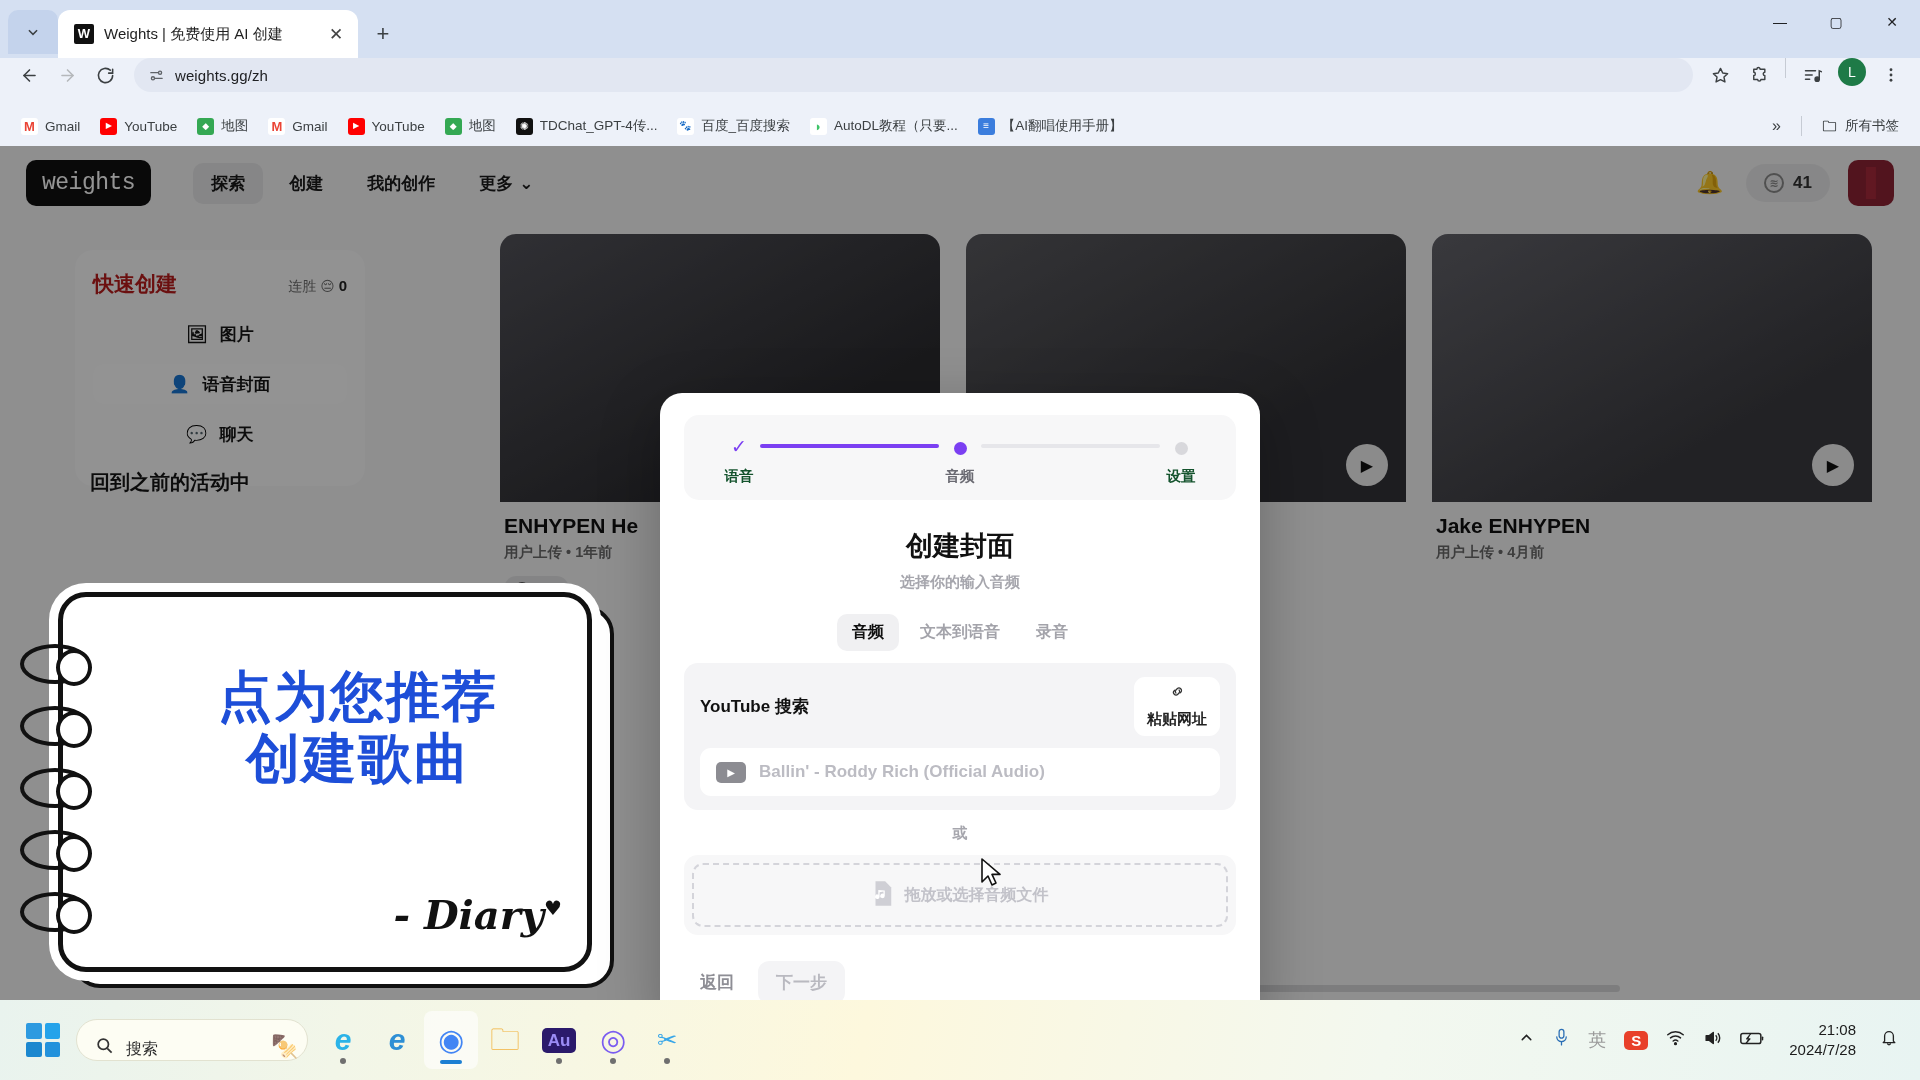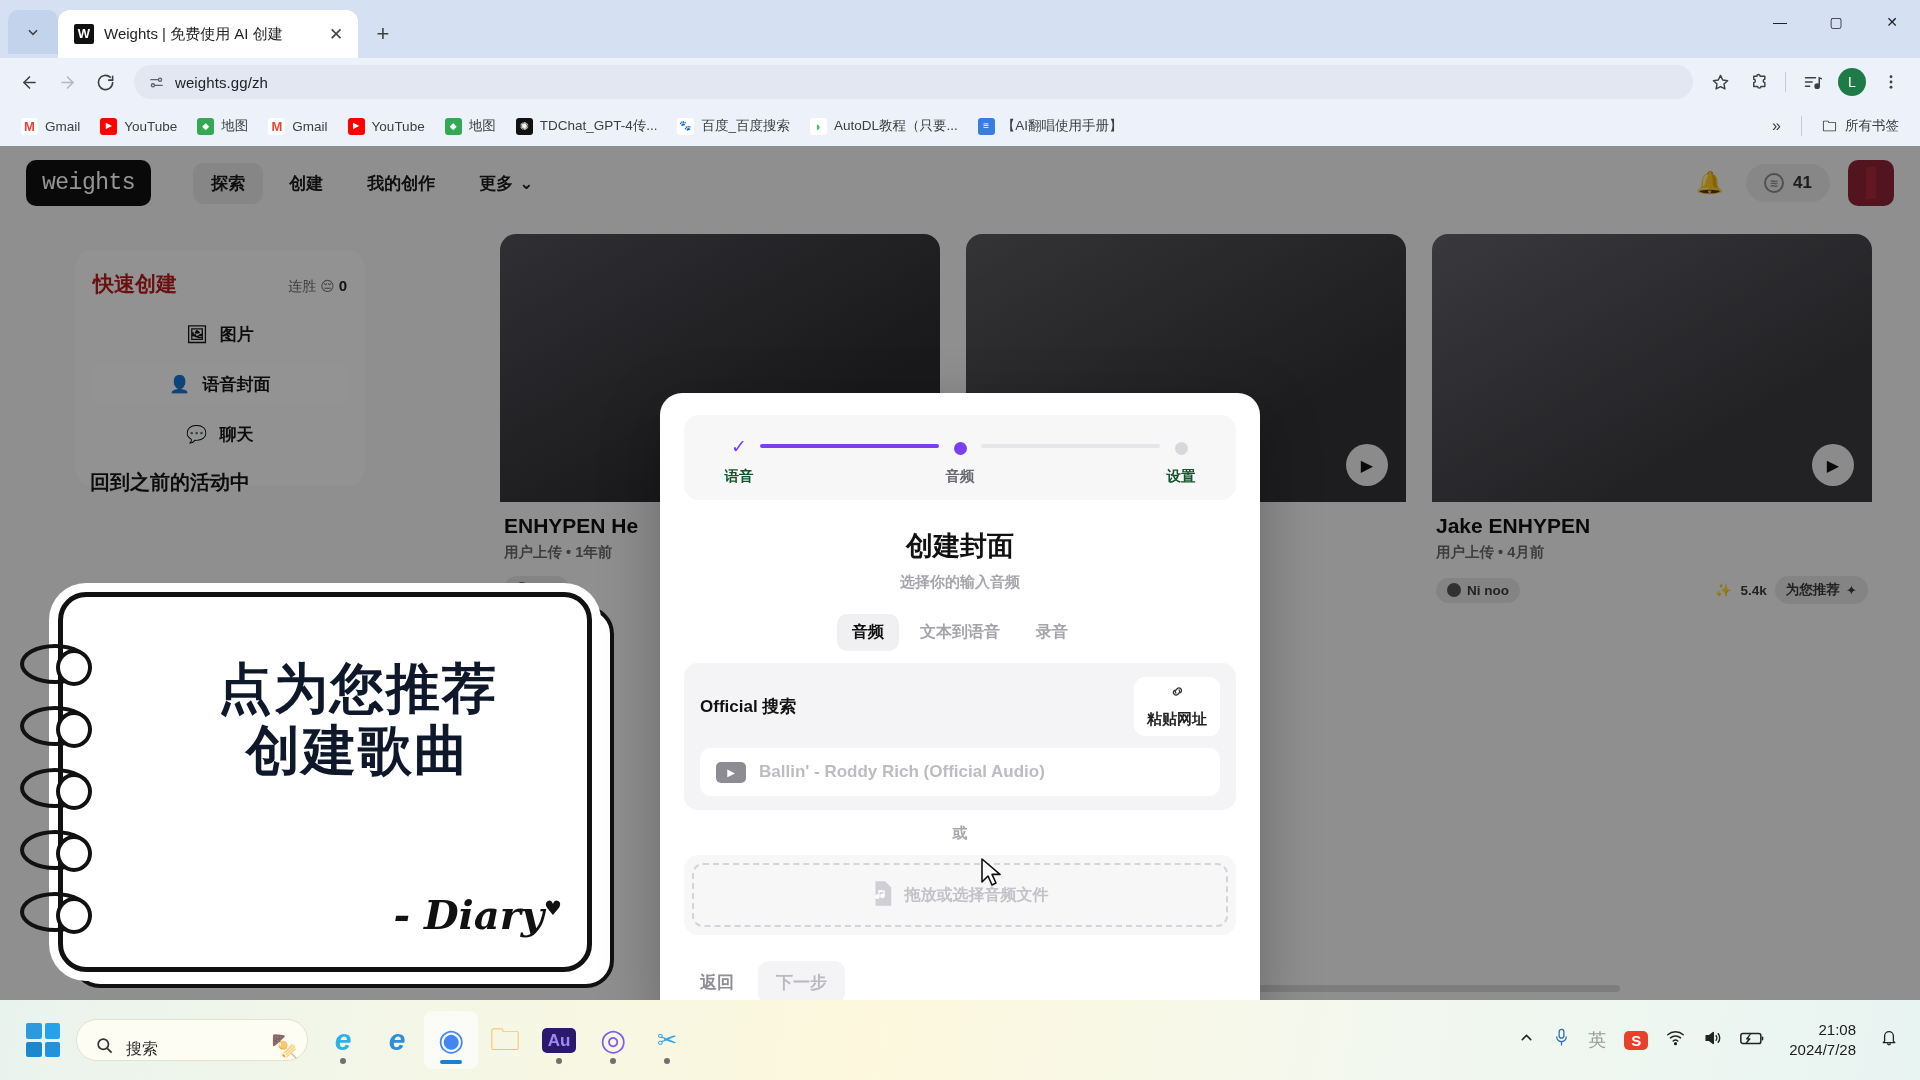--- a/index.html
+++ b/index.html
@@ -52,21 +52,21 @@
   .winctl {
     position: absolute; top: 0; right: 0; height: 44px; display: flex;
   }
   .winctl div {
     width: 56px; height: 44px; display: flex; align-items: center;
     justify-content: center; color: #202124; font-size: 14px;
   }
 
   .toolbar {
     position: absolute; top: 58px; left: 0; right: 0; height: 48px;
-    background: #edf1f9; display: flex; align-items: center; padding: 0 12px;
+    background: #edf1f9; display: flex; padding: 0 12px;
     gap: 4px;
   }
   .nav-btn {
     width: 34px; height: 34px; border-radius: 50%;
     display: flex; align-items: center; justify-content: center;
     color: #3c4043; flex: 0 0 auto;
   }
   .nav-btn.disabled { color: #b5b8bb; }
   .omnibox {
     flex: 1 1 auto; height: 34px; margin: 0 6px 0 8px;
@@ -226,23 +226,23 @@
   .np-ring::before {
     content: ""; position: absolute; inset: 0;
     border: 4px solid #111; border-radius: 50%;
   }
   .np-ring::after {
     content: ""; position: absolute; left: 36px; top: 5px;
     width: 28px; height: 29px; border: 4px solid #111;
     border-radius: 50%; background: #fff;
   }
   .np-text {
-    position: absolute; left: 84px; right: 34px; top: 66px;
+    position: absolute; left: 84px; right: 34px; top: 74px;
     text-align: center; font-weight: 900; font-size: 54px;
-    line-height: 1.14; color: #0f172a; letter-spacing: 2px;
+    line-height: 1.14; color: #1d4ed8; letter-spacing: 2px;
   }
   .np-sign {
     position: absolute; right: 56px; bottom: 54px;
     font-family: "DejaVu Serif", serif; font-size: 40px; font-weight: 700;
     font-style: italic; color: #111;
   }
   .np-sign sup { font-size: 20px; font-style: normal; }
 
   
   .modal {
@@ -560,33 +560,20 @@
           <div class="card-play">▶</div>
         </div>
       </div>
       <div class="card">
         <div class="card-img" style="background:linear-gradient(150deg,#63636a,#3c3c41 70%)">
           <div class="card-play">▶</div>
         </div>
         <div class="card-body">
           <div class="card-title">Jake ENHYPEN</div>
           <div class="card-meta">用户上传 • 4月前</div>
-          <div class="card-foot">
-            <span class="chip">
-                <i class="dot"></i>
-                <span>Ni noo</span>
-              </span>
-            <span class="cf-spacer"></span>
-            <span>✨</span>
-            <span>5.4k</span>
-            <span class="chip">
-                <span>为您推荐</span>
-                <span>✦</span>
-              </span>
-          </div>
         </div>
       </div>
     </div>
 
     <div class="scrollbar">
         <i></i>
       </div>
 
     <div id="page-dim"></div>
 
@@ -637,21 +624,21 @@
 
       <div class="segs">
         <div class="seg on">音频</div>
         <div class="seg">文本到语音</div>
         <div class="seg">录音</div>
       </div>
 
 
       <div class="yt-box">
         <div class="yt-head">
-          <div class="yt-title">Official 搜索</div>
+          <div class="yt-title">YouTube 搜索</div>
           <div class="yt-paste">
             <span>
               <svg width="15" height="15" viewBox="0 0 24 24" fill="none" stroke="#333" stroke-width="2" stroke-linecap="round">
                   <path d="M9.5 14.5a4 4 0 0 1 0-5l2-2a4 4 0 0 1 5.7 5.7l-1 1"></path>
                   <path d="M14.5 9.5a4 4 0 0 1 0 5l-2 2a4 4 0 0 1-5.7-5.7l1-1"></path>
                 </svg>
             </span>
             <span>粘贴网址</span>
           </div>
         </div>

